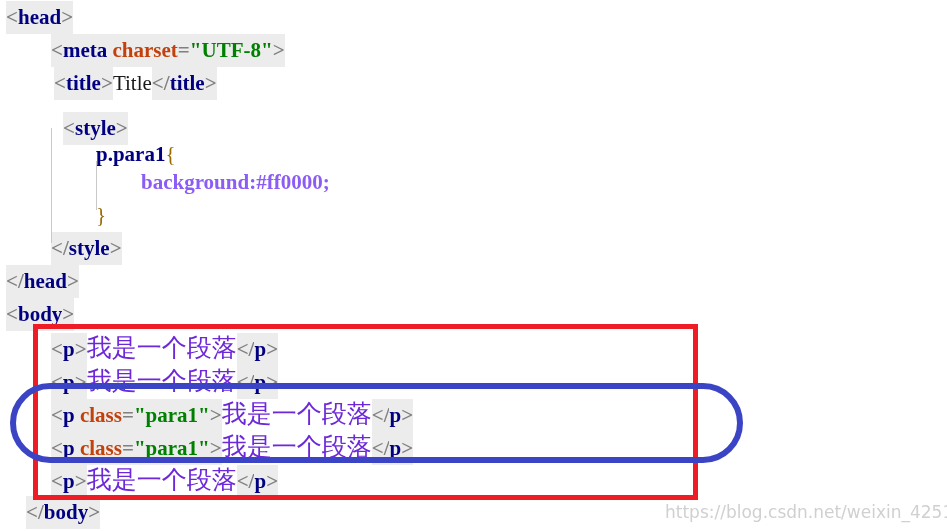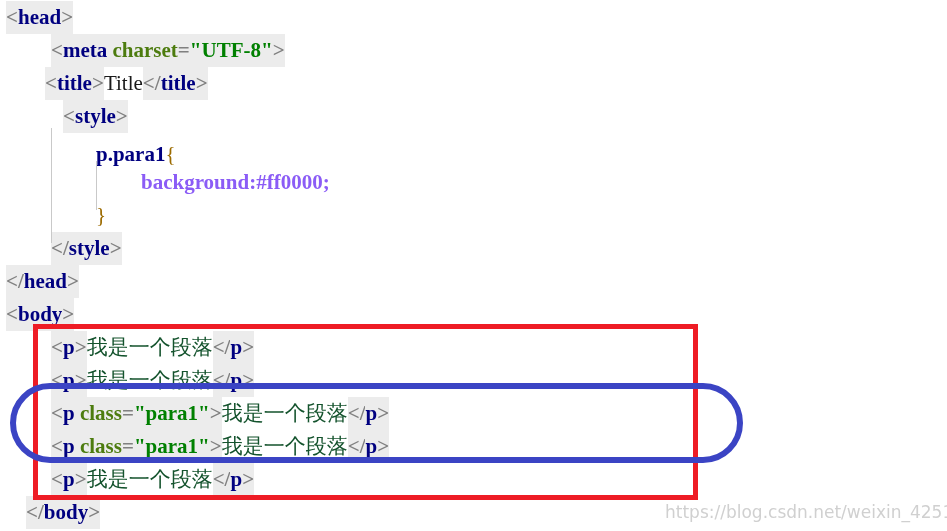--- a/index.html
+++ b/index.html
@@ -30,26 +30,26 @@
     line-height: 33px;
     white-space: pre;
     font-family: "Liberation Serif", "DejaVu Serif", serif;
     font-size: 21px;
     font-weight: bold;
     letter-spacing: 0px;
   }
   
   .tk-br    { color: #808080; }           
   .tk-tag   { color: #000080; }           
-  .tk-attr  { color: #4d7c0f; }           
+  .tk-attr  { color: #c2410c; }           
   .tk-str   { color: #008000; }           
   .tk-text  { color: #1a1a1a; font-weight: normal; }  
-  .tk-cn    { color: #14532d; font-weight: normal;
+  .tk-cn    { color: #6d28d9; font-weight: normal;
               font-family: "DejaVu Sans", "Liberation Sans", sans-serif;
-              font-size: 21px; }
+              font-size: 25px; }
   .tk-css-sel  { color: #000080; }
   .tk-css-prop { color: #8b5cf6; }
   .tk-brace    { color: #9c6b00; font-weight: normal; }
 
   
   .hl {
     background: #ececec;
     padding: 4px 0 5px 0;
   }
 
@@ -108,22 +108,22 @@
   }
 </style>
 </head>
 <body>
 
 <div id="screen">
 
   <div id="code">
       <div class="code-line" style="left: 6px; top: 1px;"><span class="tk-br hl">&lt;</span><span class="tk-tag hl">head</span><span class="tk-br hl">&gt;</span></div>
       <div class="code-line" style="left: 51px; top: 34px;"><span class="tk-br hl">&lt;</span><span class="tk-tag hl">meta </span><span class="tk-attr hl">charset</span><span class="tk-br hl">=</span><span class="tk-str hl">"UTF-8"</span><span class="tk-br hl">&gt;</span></div>
-      <div class="code-line" style="left: 45px; top: 67px;"><span class="tk-br hl">&lt;</span><span class="tk-tag hl">title</span><span class="tk-br hl">&gt;</span><span class="tk-text">Title</span><span class="tk-br hl">&lt;/</span><span class="tk-tag hl">title</span><span class="tk-br hl">&gt;</span></div>
-      <div class="code-line" style="left: 51px; top: 100px; padding-left: 12px;"><span class="tk-br hl">&lt;</span><span class="tk-tag hl">style</span><span class="tk-br hl">&gt;</span></div>
+      <div class="code-line" style="left: 54px; top: 67px;"><span class="tk-br hl">&lt;</span><span class="tk-tag hl">title</span><span class="tk-br hl">&gt;</span><span class="tk-text">Title</span><span class="tk-br hl">&lt;/</span><span class="tk-tag hl">title</span><span class="tk-br hl">&gt;</span></div>
+      <div class="code-line" style="left: 51px; top: 112px; padding-left: 12px;"><span class="tk-br hl">&lt;</span><span class="tk-tag hl">style</span><span class="tk-br hl">&gt;</span></div>
       <div class="code-line" style="left: 96px; top: 138px;"><span class="tk-css-sel">p.para1</span><span class="tk-brace">{</span></div>
       <div class="code-line" style="left: 141px; top: 166px;"><span class="tk-css-prop">background:#ff0000;</span></div>
       <div class="code-line" style="left: 96px; top: 199px;"><span class="tk-brace">}</span></div>
       <div class="code-line" style="left: 51px; top: 232px;"><span class="tk-br hl">&lt;/</span><span class="tk-tag hl">style</span><span class="tk-br hl">&gt;</span></div>
       <div class="code-line" style="left: 6px; top: 265px;"><span class="tk-br hl">&lt;/</span><span class="tk-tag hl">head</span><span class="tk-br hl">&gt;</span></div>
       <div class="code-line" style="left: 6px; top: 298px;"><span class="tk-br hl">&lt;</span><span class="tk-tag hl">body</span><span class="tk-br hl">&gt;</span></div>
       <div class="code-line" style="left: 51px; top: 331px;"><span class="tk-br hl">&lt;</span><span class="tk-tag hl">p</span><span class="tk-br hl">&gt;</span><span class="tk-cn">我是一个段落</span><span class="tk-br hl">&lt;/</span><span class="tk-tag hl">p</span><span class="tk-br hl">&gt;</span></div>
       <div class="code-line" style="left: 51px; top: 364px;"><span class="tk-br hl">&lt;</span><span class="tk-tag hl">p</span><span class="tk-br hl">&gt;</span><span class="tk-cn">我是一个段落</span><span class="tk-br hl">&lt;/</span><span class="tk-tag hl">p</span><span class="tk-br hl">&gt;</span></div>
       <div class="code-line" style="left: 51px; top: 397px;"><span class="tk-br hl">&lt;</span><span class="tk-tag hl">p </span><span class="tk-attr hl">class</span><span class="tk-br hl">=</span><span class="tk-str hl">"para1"</span><span class="tk-br hl">&gt;</span><span class="tk-cn">我是一个段落</span><span class="tk-br hl">&lt;/</span><span class="tk-tag hl">p</span><span class="tk-br hl">&gt;</span></div>
       <div class="code-line" style="left: 51px; top: 430px;"><span class="tk-br hl">&lt;</span><span class="tk-tag hl">p </span><span class="tk-attr hl">class</span><span class="tk-br hl">=</span><span class="tk-str hl">"para1"</span><span class="tk-br hl">&gt;</span><span class="tk-cn">我是一个段落</span><span class="tk-br hl">&lt;/</span><span class="tk-tag hl">p</span><span class="tk-br hl">&gt;</span></div>

